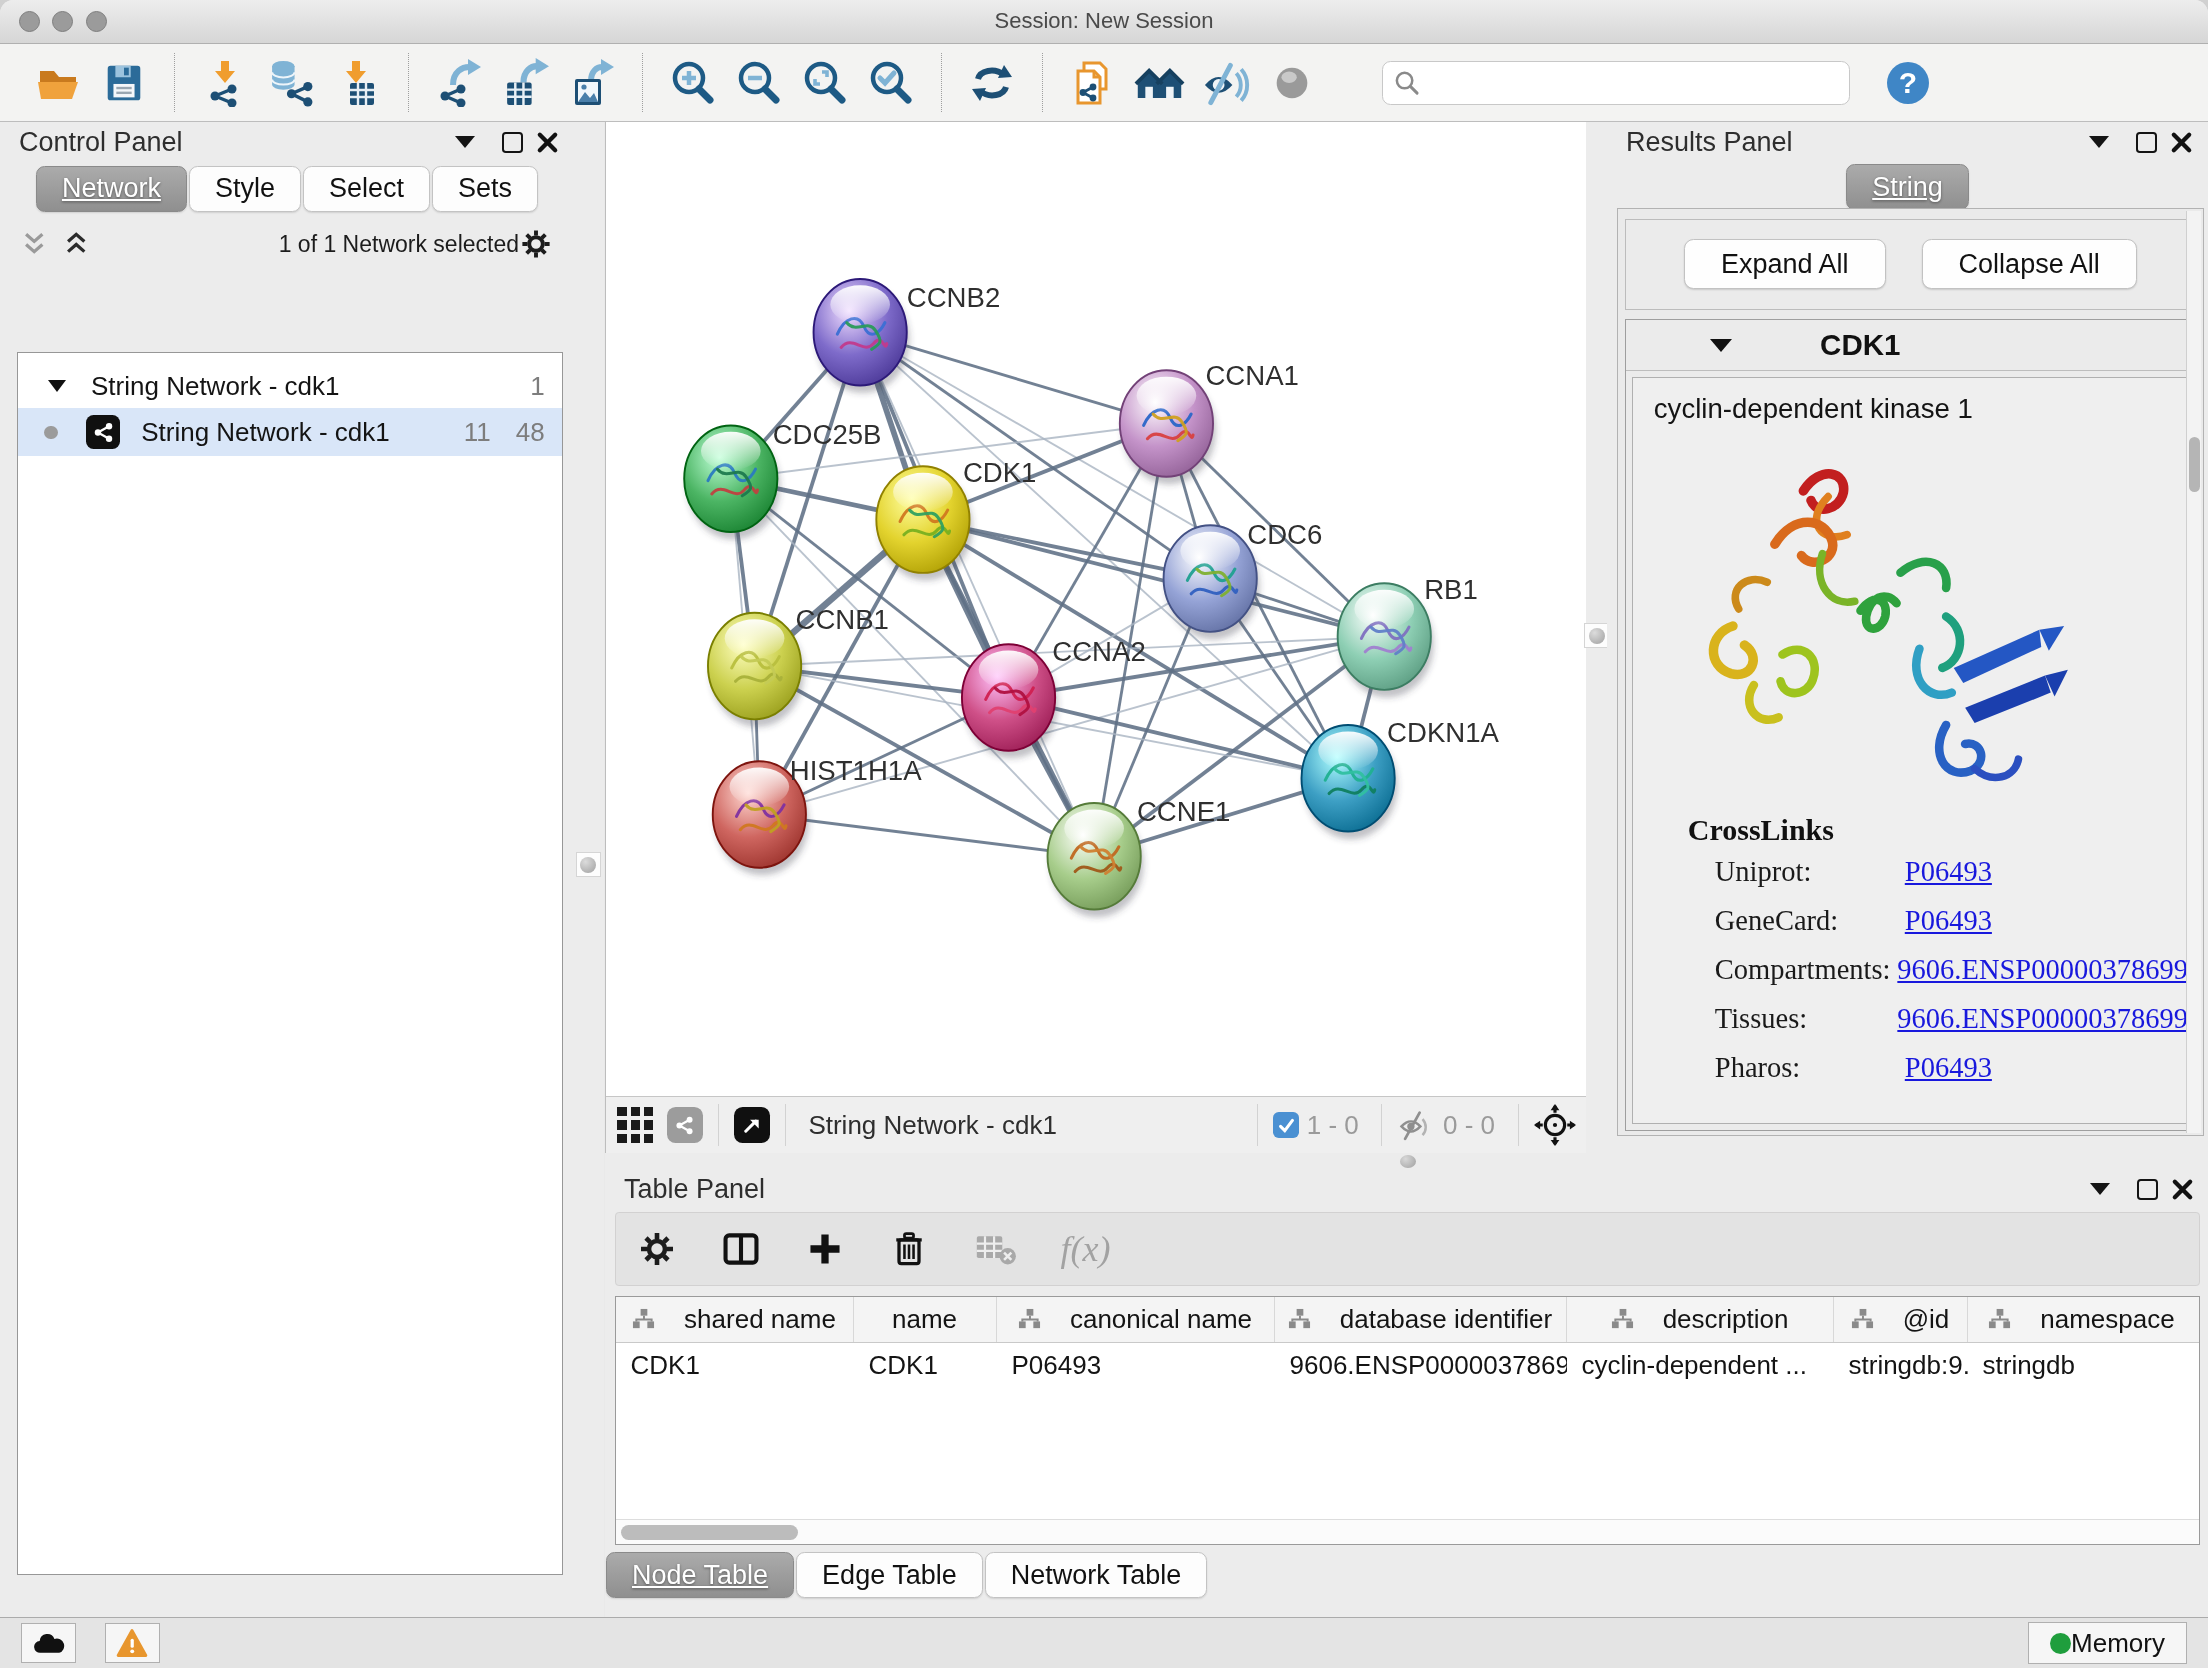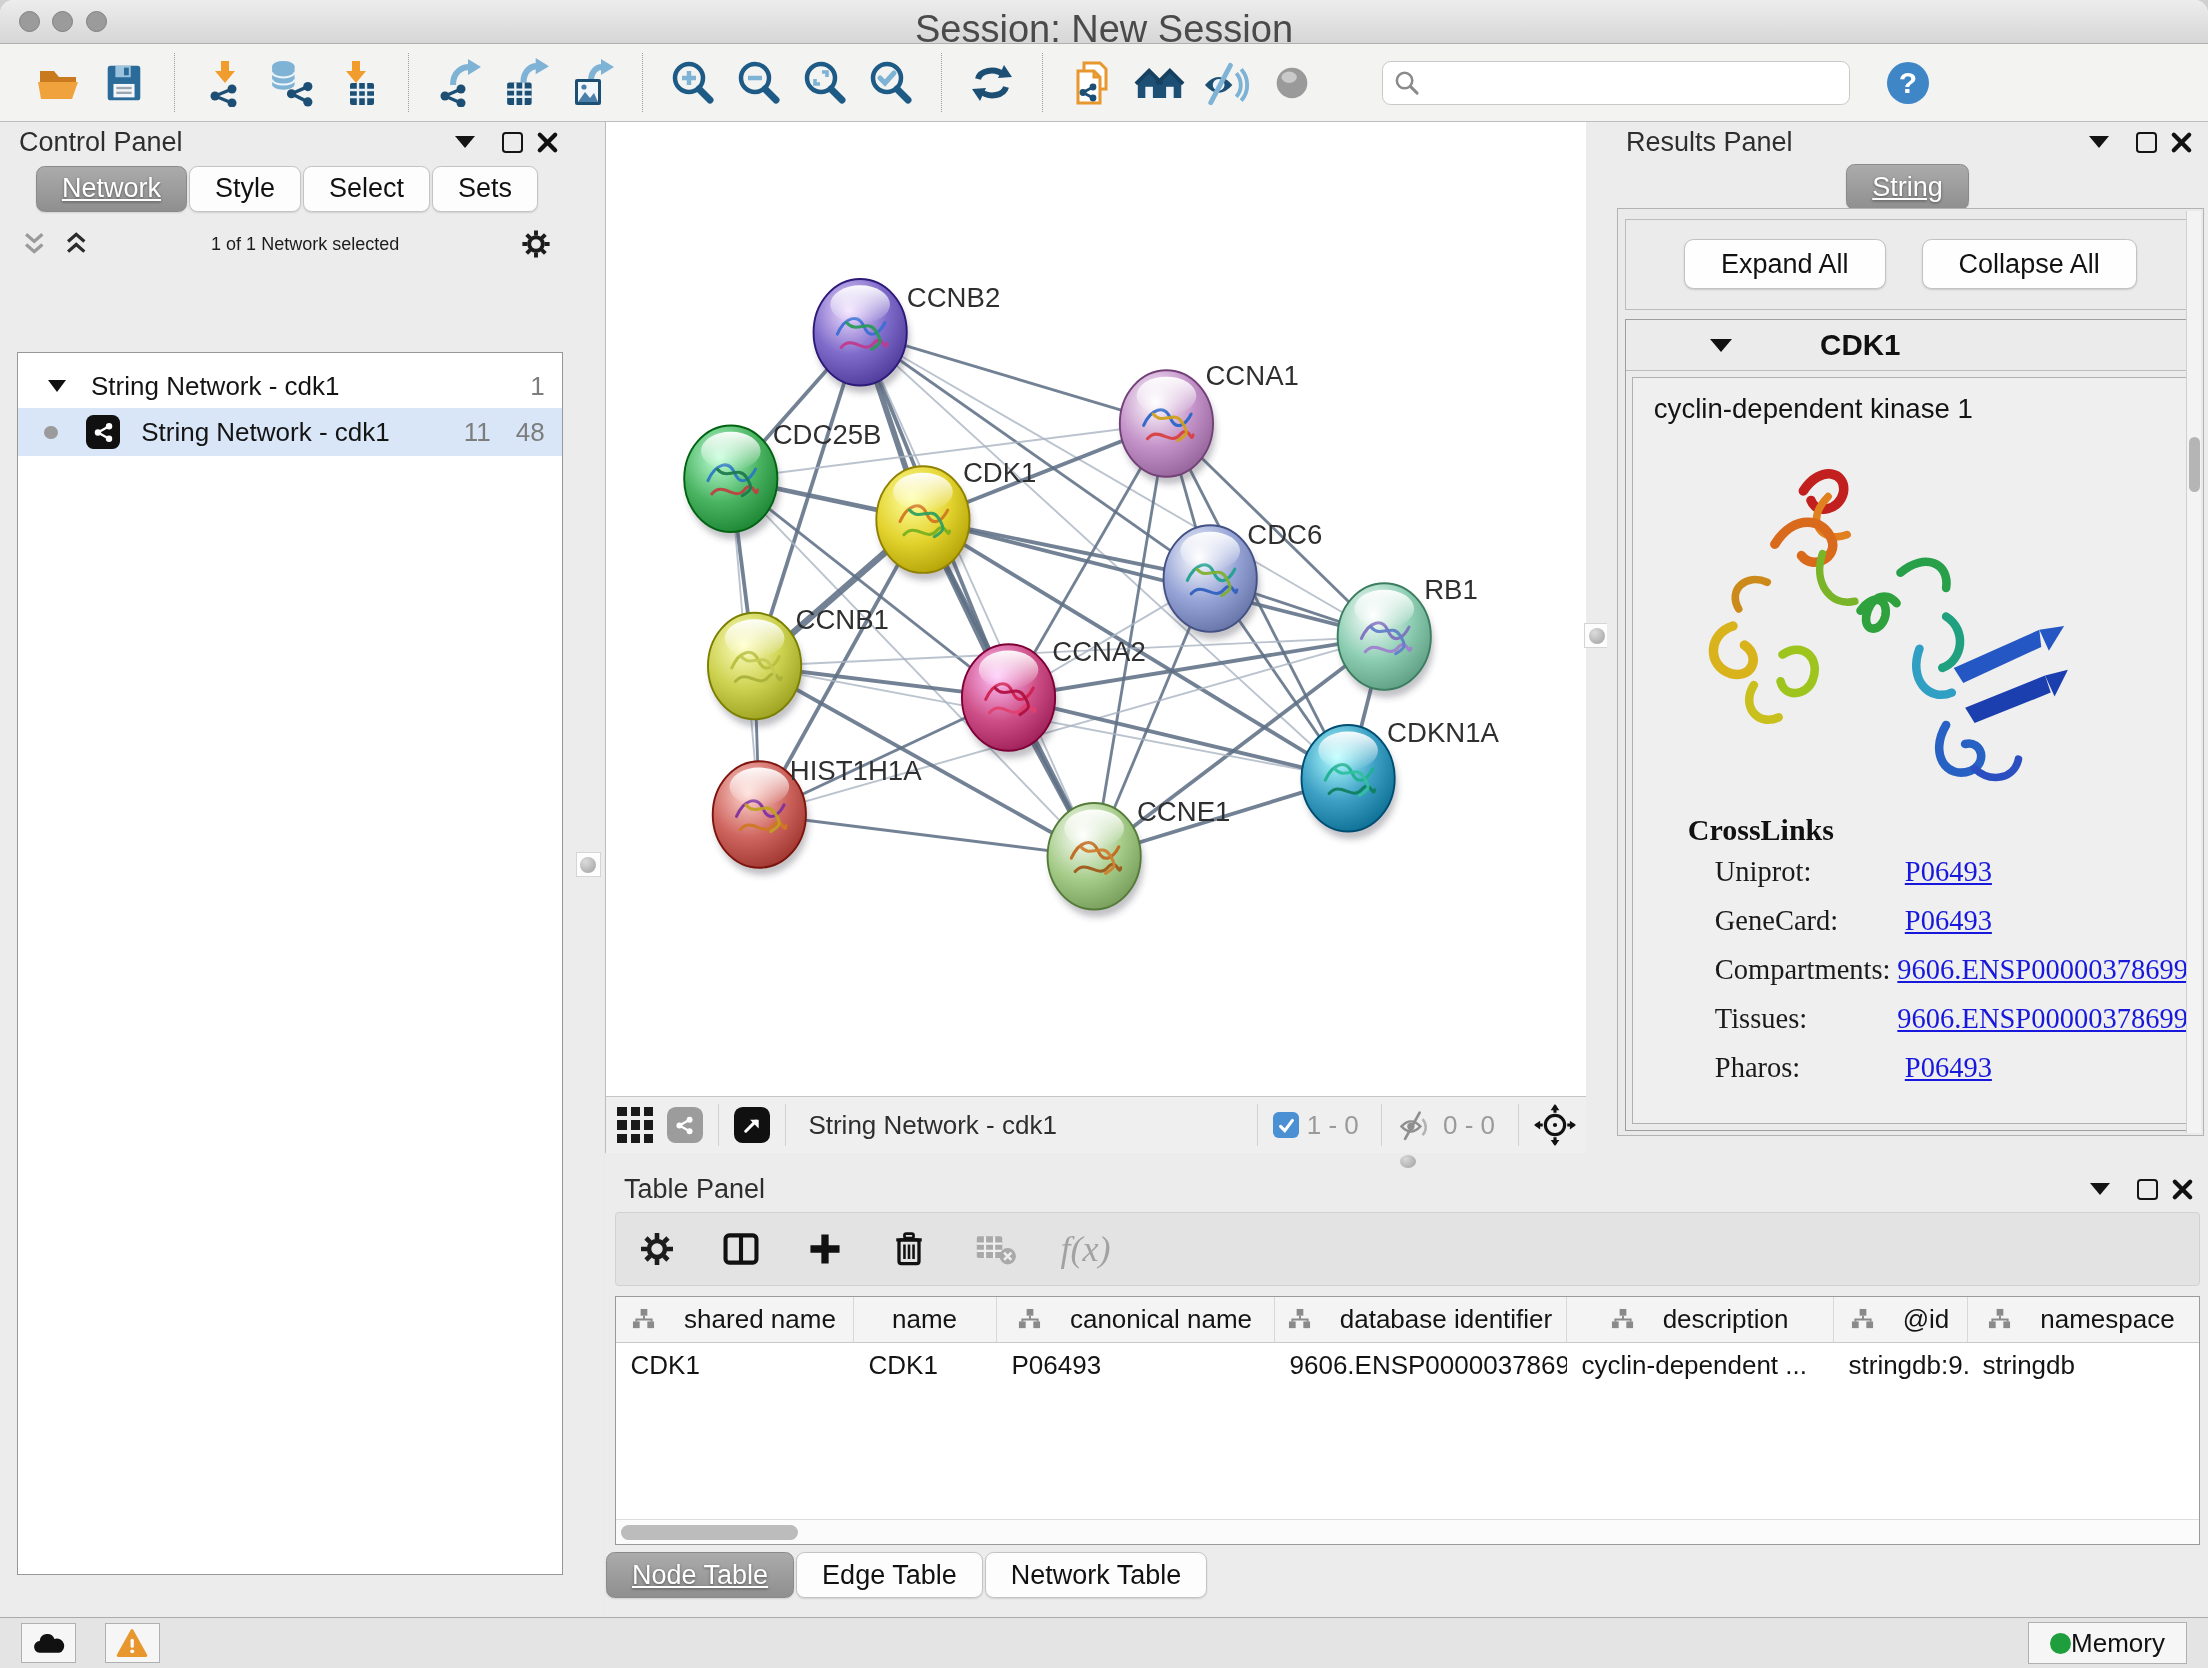--- a/index.html
+++ b/index.html
@@ -7,21 +7,21 @@
   body { font-family:"Liberation Sans", sans-serif; }
   .window { position:relative; width:2208px; height:1668px; background:#e9e9e9;
             border-radius:13.3px 13.3px 0 0; overflow:hidden; }
 
   
   .titlebar { position:absolute; left:0; top:0; right:0; height:44px;
     background:linear-gradient(#ededed,#d6d6d6); border-bottom:1px solid #b0b0b0; }
   .tl { position:absolute; top:11.4px; width:21px; height:21px; border-radius:50%;
         background:#9b9b9b; border:1px solid #7e7e7e; }
   .win-title { position:absolute; left:0; right:0; top:7.6px; text-align:center;
-        font-size:38px; color:#4a4a4a; }
+        font-size:22px; color:#4a4a4a; }
 
   
   .toolbar { position:absolute; left:0; top:44px; right:0; height:78px; background:#f3f3f2;
         border-bottom:1.9px solid #bdbdbd; display:flex; align-items:center; padding:0 25px; }
   .tbtn { background:none; border:none; width:51px; height:57px; display:flex;
         align-items:center; justify-content:center; margin:0 7.6px; cursor:default; }
   .vsep-dot { width:0; height:59px; border-left:1.9px dotted #9e9e9e; margin:0 17px; }
   .search-wrap { margin-left:57px; width:468px; height:44px; background:#fff;
         border:1.9px solid #c8c8c8; border-radius:8.6px; display:flex; align-items:center; padding:0 9.5px; }
   .search-wrap input { border:none; outline:none; flex:1; font-size:25px; margin-left:7.6px;
@@ -37,21 +37,21 @@
   .float-sq { width:21px; height:21px; border:2.9px solid #141414; border-radius:3.8px; margin:0 13.3px; }
 
   
   .control-panel { position:absolute; left:0; top:122px; width:574px; height:1495px; background:#ececec; }
   .tabs-row { display:flex; justify-content:center; margin-top:3.8px; }
   .seg-tab { font-size:27px; padding:6.7px 25px; background:#fdfdfd; border:1px solid #c3c3c3;
         border-radius:8.6px; margin:0 1px; color:#111; box-shadow:0 1px 1.9px rgba(0,0,0,.12); }
   .seg-tab.active { background:linear-gradient(#ababab,#8f8f8f); color:#fff;
         text-shadow:0 1px 2.9px rgba(0,0,0,.45); border-color:#8a8a8a;text-decoration:underline; }
   .list-toolbar { display:flex; align-items:center; margin:15px 21px 9.5px 21px; }
-  .list-toolbar .status { flex:1; text-align:center; font-size:18px; color:#1c1c1c; }
+  .list-toolbar .status { flex:1; text-align:right; font-size:23px; color:#1c1c1c; }
   .tree-box { position:absolute; left:17px; right:11.4px; top:230px; bottom:42px;
         background:#fff; border:1.9px solid #979797; }
   .tree-row { display:flex; align-items:center; height:44px; font-size:26px; color:#141414; }
   .tree-row.root { padding:0 17px 0 30px; margin-top:11.4px; }
   .tree-row.selected { background:#d9e6f8; padding:0 17px 0 15px; height:48px; }
   .tree-caret { width:0; height:0; border-left:9.5px solid transparent; border-right:9.5px solid transparent;
         border-top:12.4px solid #111; margin-right:25px; }
   .dot-ind { width:13.3px; height:13.3px; border-radius:50%; background:#9b9b9b; margin:0 28.5px 0 11.4px; }
   .share-badge { width:34px; height:34px; background:#101010; border-radius:7.6px; margin-right:21px;
         display:flex; align-items:center; justify-content:center; }

